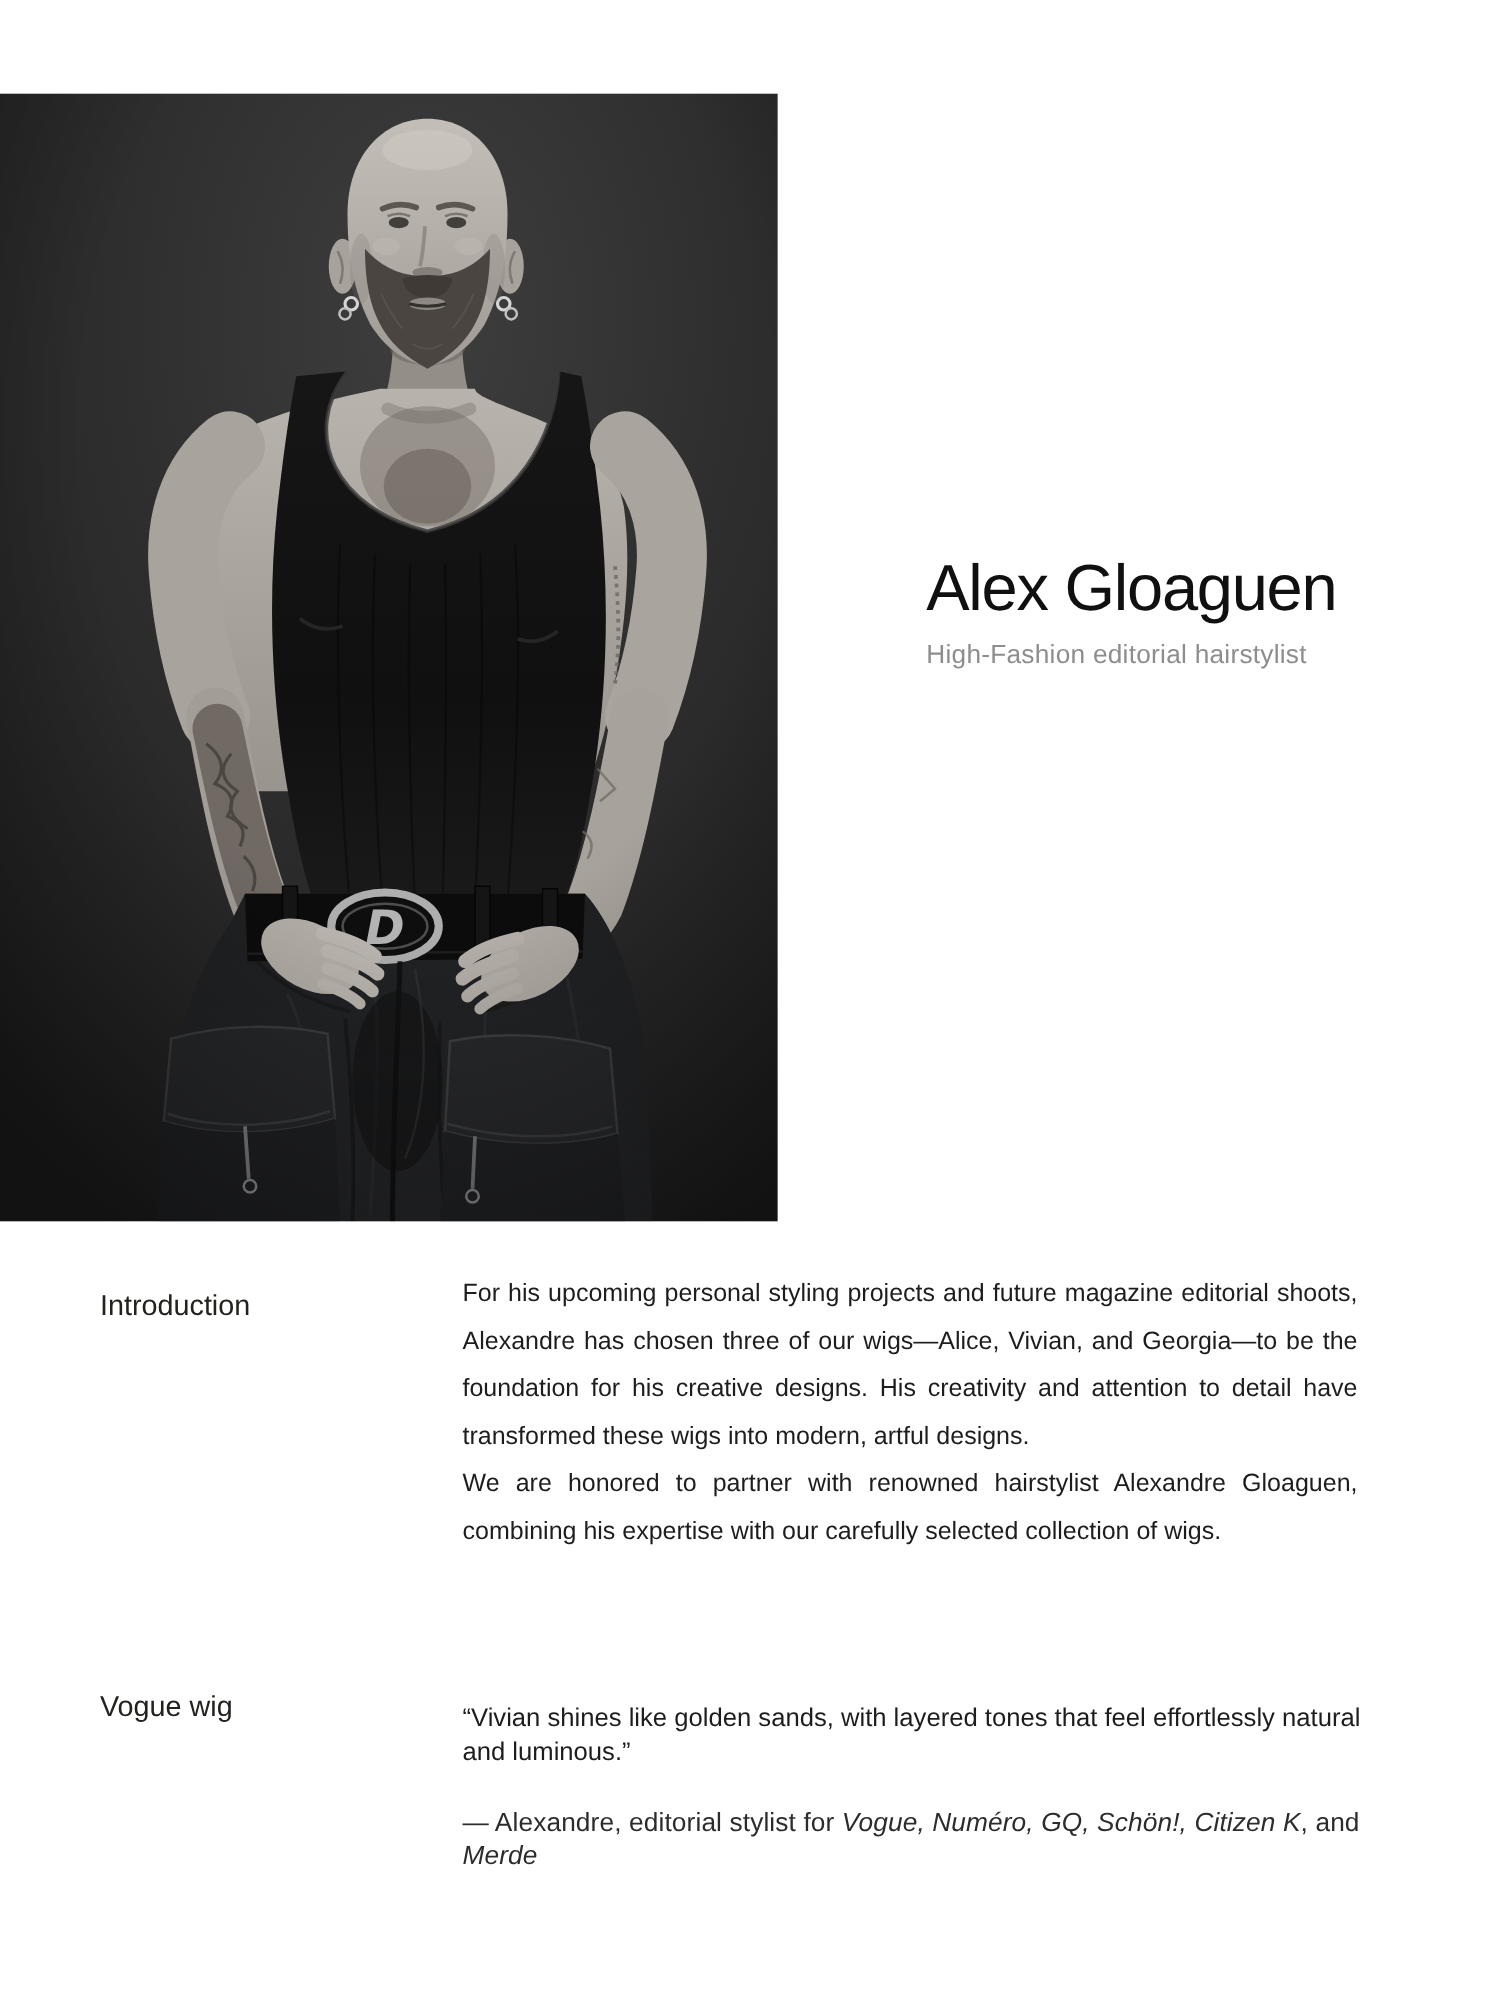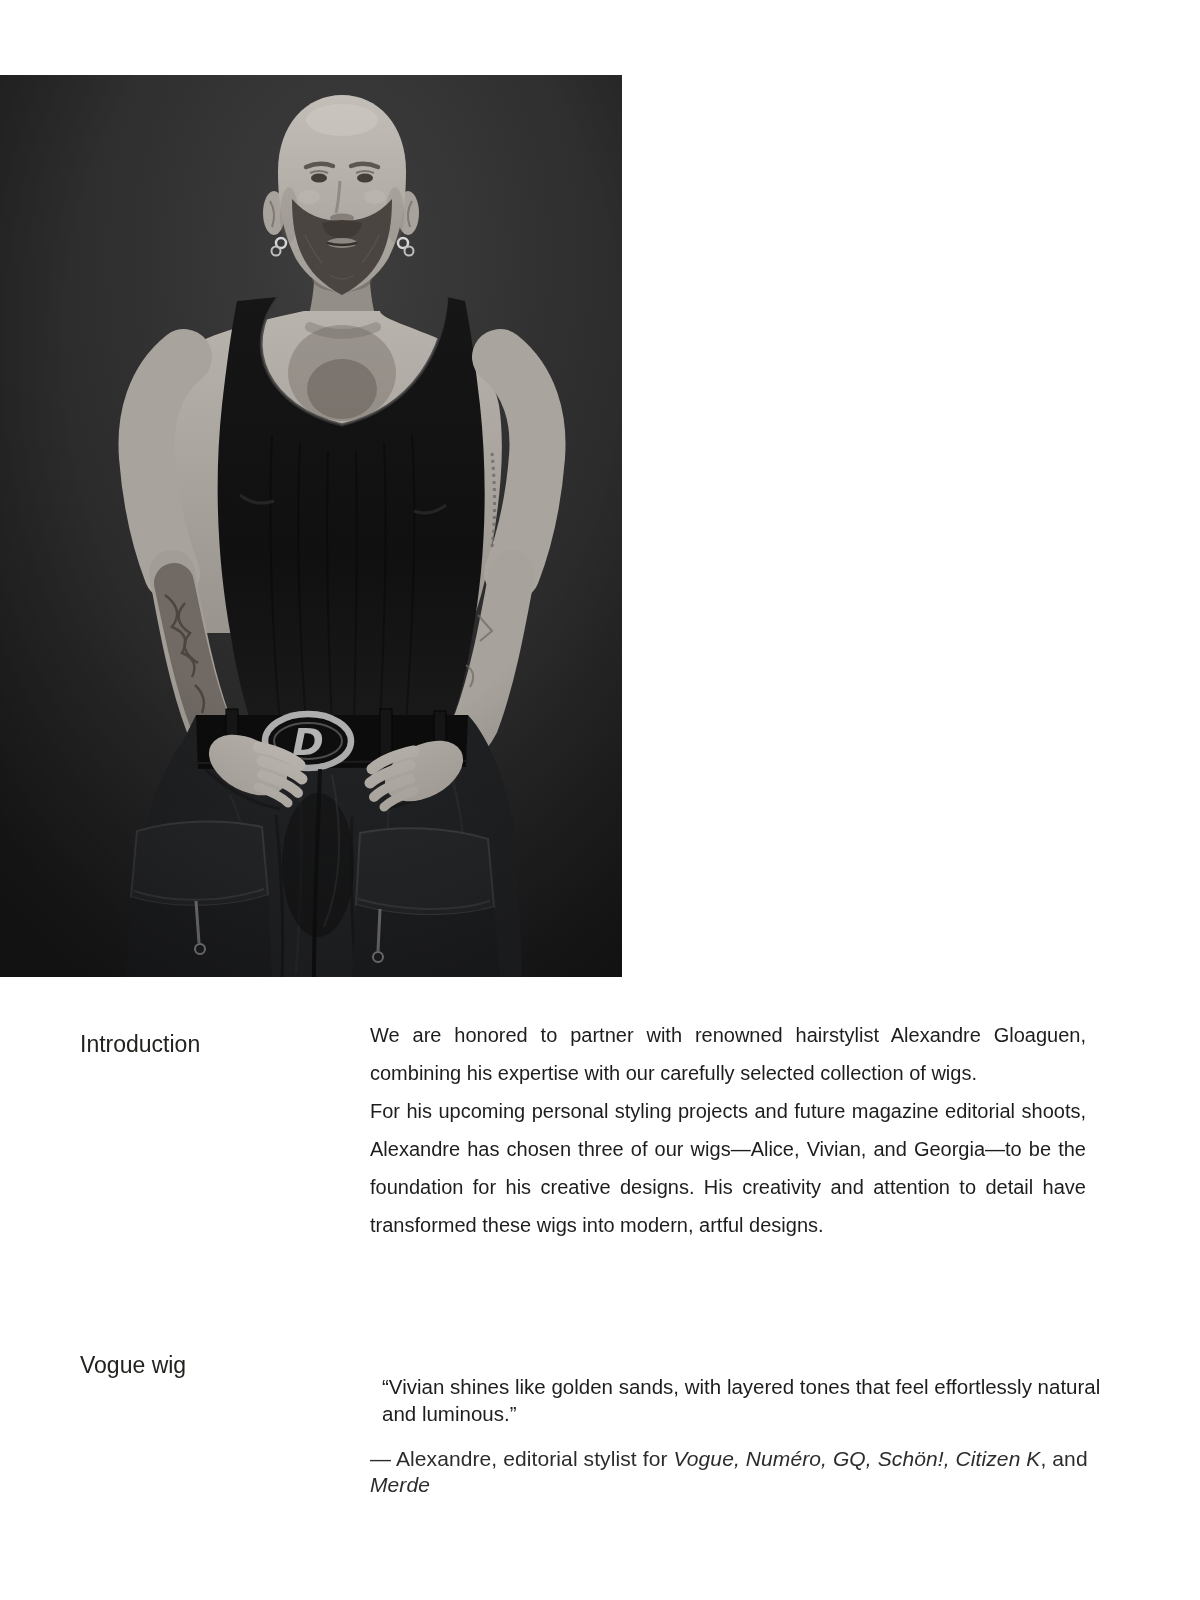--- a/index.html
+++ b/index.html
@@ -16,21 +16,21 @@
   
   .sec-heading{position:absolute;left:80px;margin:0;font-size:23px;font-weight:400;color:#23221e;letter-spacing:0;}
   .h-intro{top:1031px;}
   .h-vivian{top:1352px;}
 
   
   .intro-body{position:absolute;left:370px;top:1016px;width:716px;font-size:20px;line-height:38px;color:#1d1d1d;text-align:justify;}
   .intro-body p{margin:0;}
 
   
-  .vivian-quote{position:absolute;left:370px;top:1361px;width:726px;margin:12px;font-size:20.5px;line-height:27px;color:#1d1d1d;}
+  .vivian-quote{position:absolute;left:370px;top:1361px;width:726px;margin:0;font-size:20.5px;line-height:27px;color:#1d1d1d;}
   .vivian-attcode{position:absolute;left:370px;top:1446px;width:760px;margin:0;font-size:19.5px;line-height:26px;color:#2c2c2c;letter-spacing:0.1px;}
   .vivian-attode em{font-style:italic;}
 </style>
 </head>
 <body>
 
 <div class="page">
 
   <div class="photo">
     <svg viewBox="0 0 622 902" preserveAspectRatio="none" role="img">
@@ -198,25 +198,29 @@
       <g stroke="#6a645e" stroke-width="1.5" fill="none" opacity="0.4">
         <path d="M 305 160 Q 312 176 322 188"></path>
         <path d="M 379 160 Q 372 176 362 188"></path>
         <path d="M 330 200 Q 342 208 354 200"></path>
       </g>
 
       <rect width="622" height="902" fill="url(#vig)"></rect>
     </svg>
   </div>
 
+  <div class="title-block">
+    <h1 class="hero-name">Alex Gloaguen</h1>
+    <p class="hero-role">High-Fashion editorial hairstylist</p>
+  </div>
 
   <h2 class="sec-heading h-intro">Introduction</h2>
   <div class="intro-body">
+    <p>For his upcoming personal styling projects and future magazine editorial shoots, Alexandre has chosen three of our wigs—Alice, Vivian, and Georgia—to be the foundation for his creative designs. His creativity and attention to detail have transformed these wigs into modern, artful designs.</p>
     <p>We are honored to partner with renowned hairstylist Alexandre Gloaguen, combining his expertise with our carefully selected collection of wigs.</p>
-    <p>For his upcoming personal styling projects and future magazine editorial shoots, Alexandre has chosen three of our wigs—Alice, Vivian, and Georgia—to be the foundation for his creative designs. His creativity and attention to detail have transformed these wigs into modern, artful designs.</p>
   </div>
 
   <h2 class="sec-heading h-vivian">Vogue wig</h2>
   <p class="vivian-quote">“Vivian shines like golden sands, with layered tones that feel effortlessly natural and luminous.”</p>
   <p class="vivian-attode vivian-attcode vivian-attribution" style="position:absolute;left:370px;top:1446px;width:760px;margin:0;font-size:21px;line-height:26px;color:#2c2c2c;">
     <span>— Alexandre, editorial stylist for </span><em>Vogue, Numéro, GQ, Schön!, Citizen K</em><span>, and </span><em>Merde</em>
   </p>
 
 </div>
 

